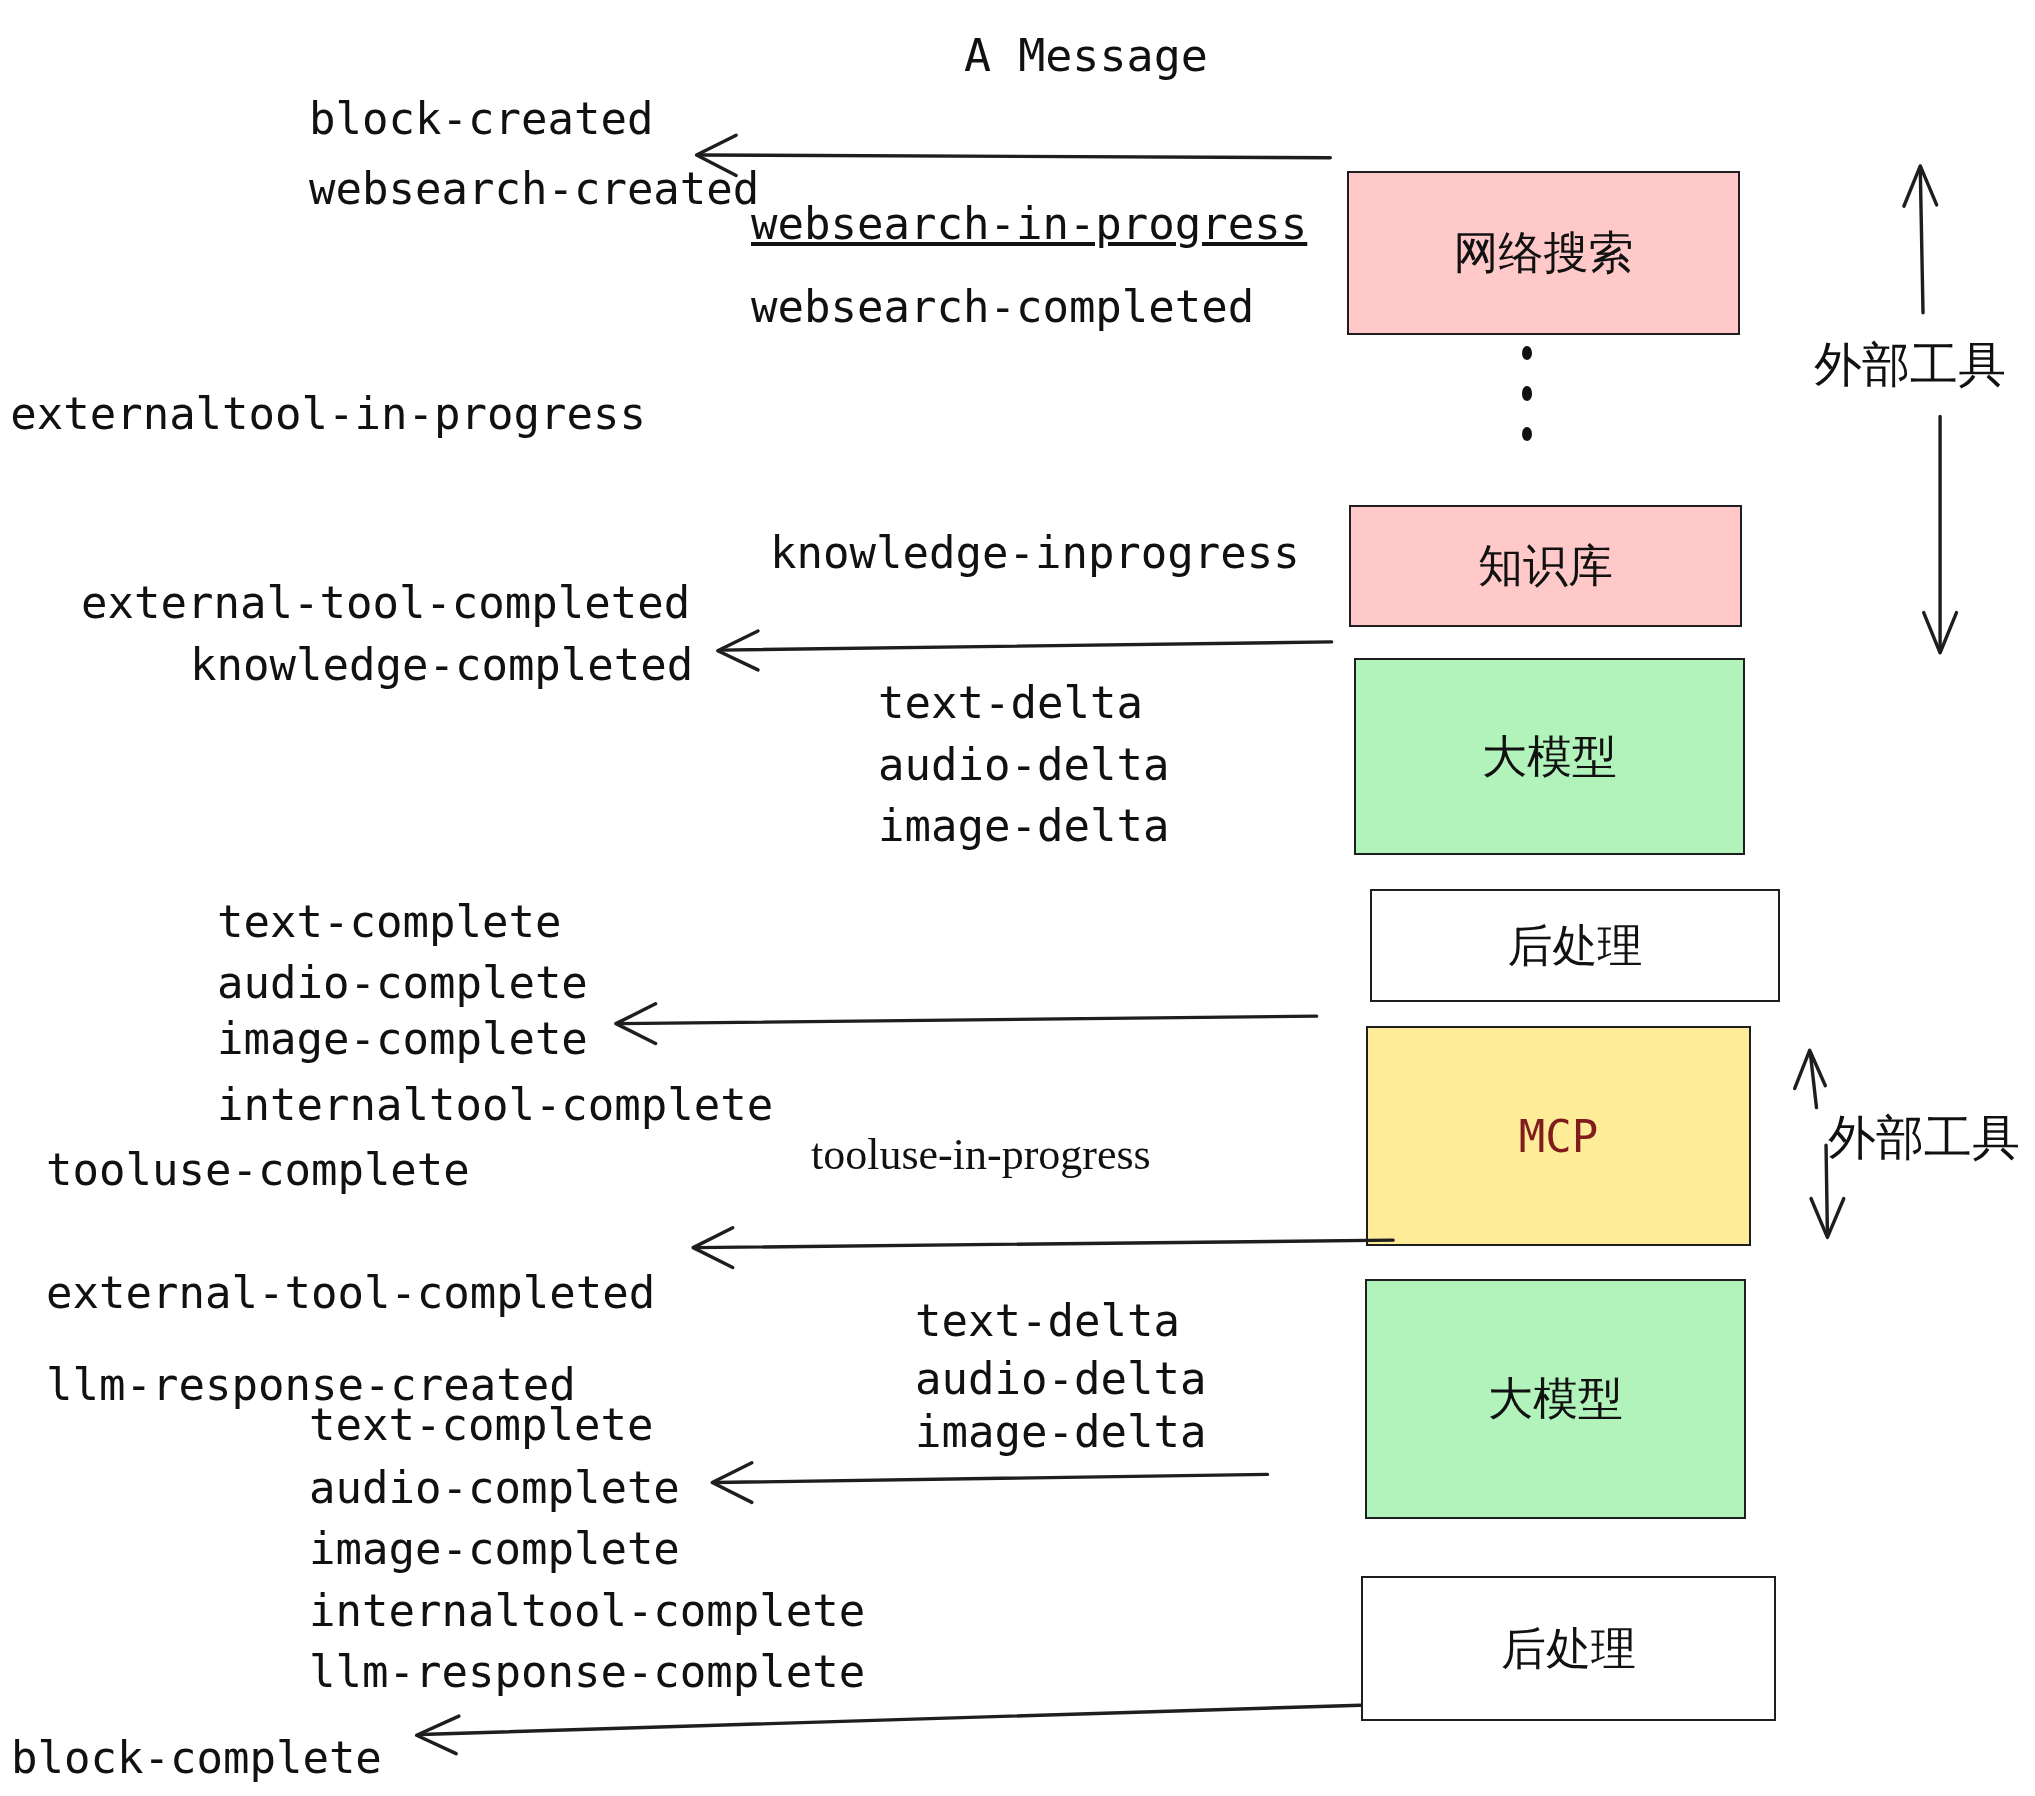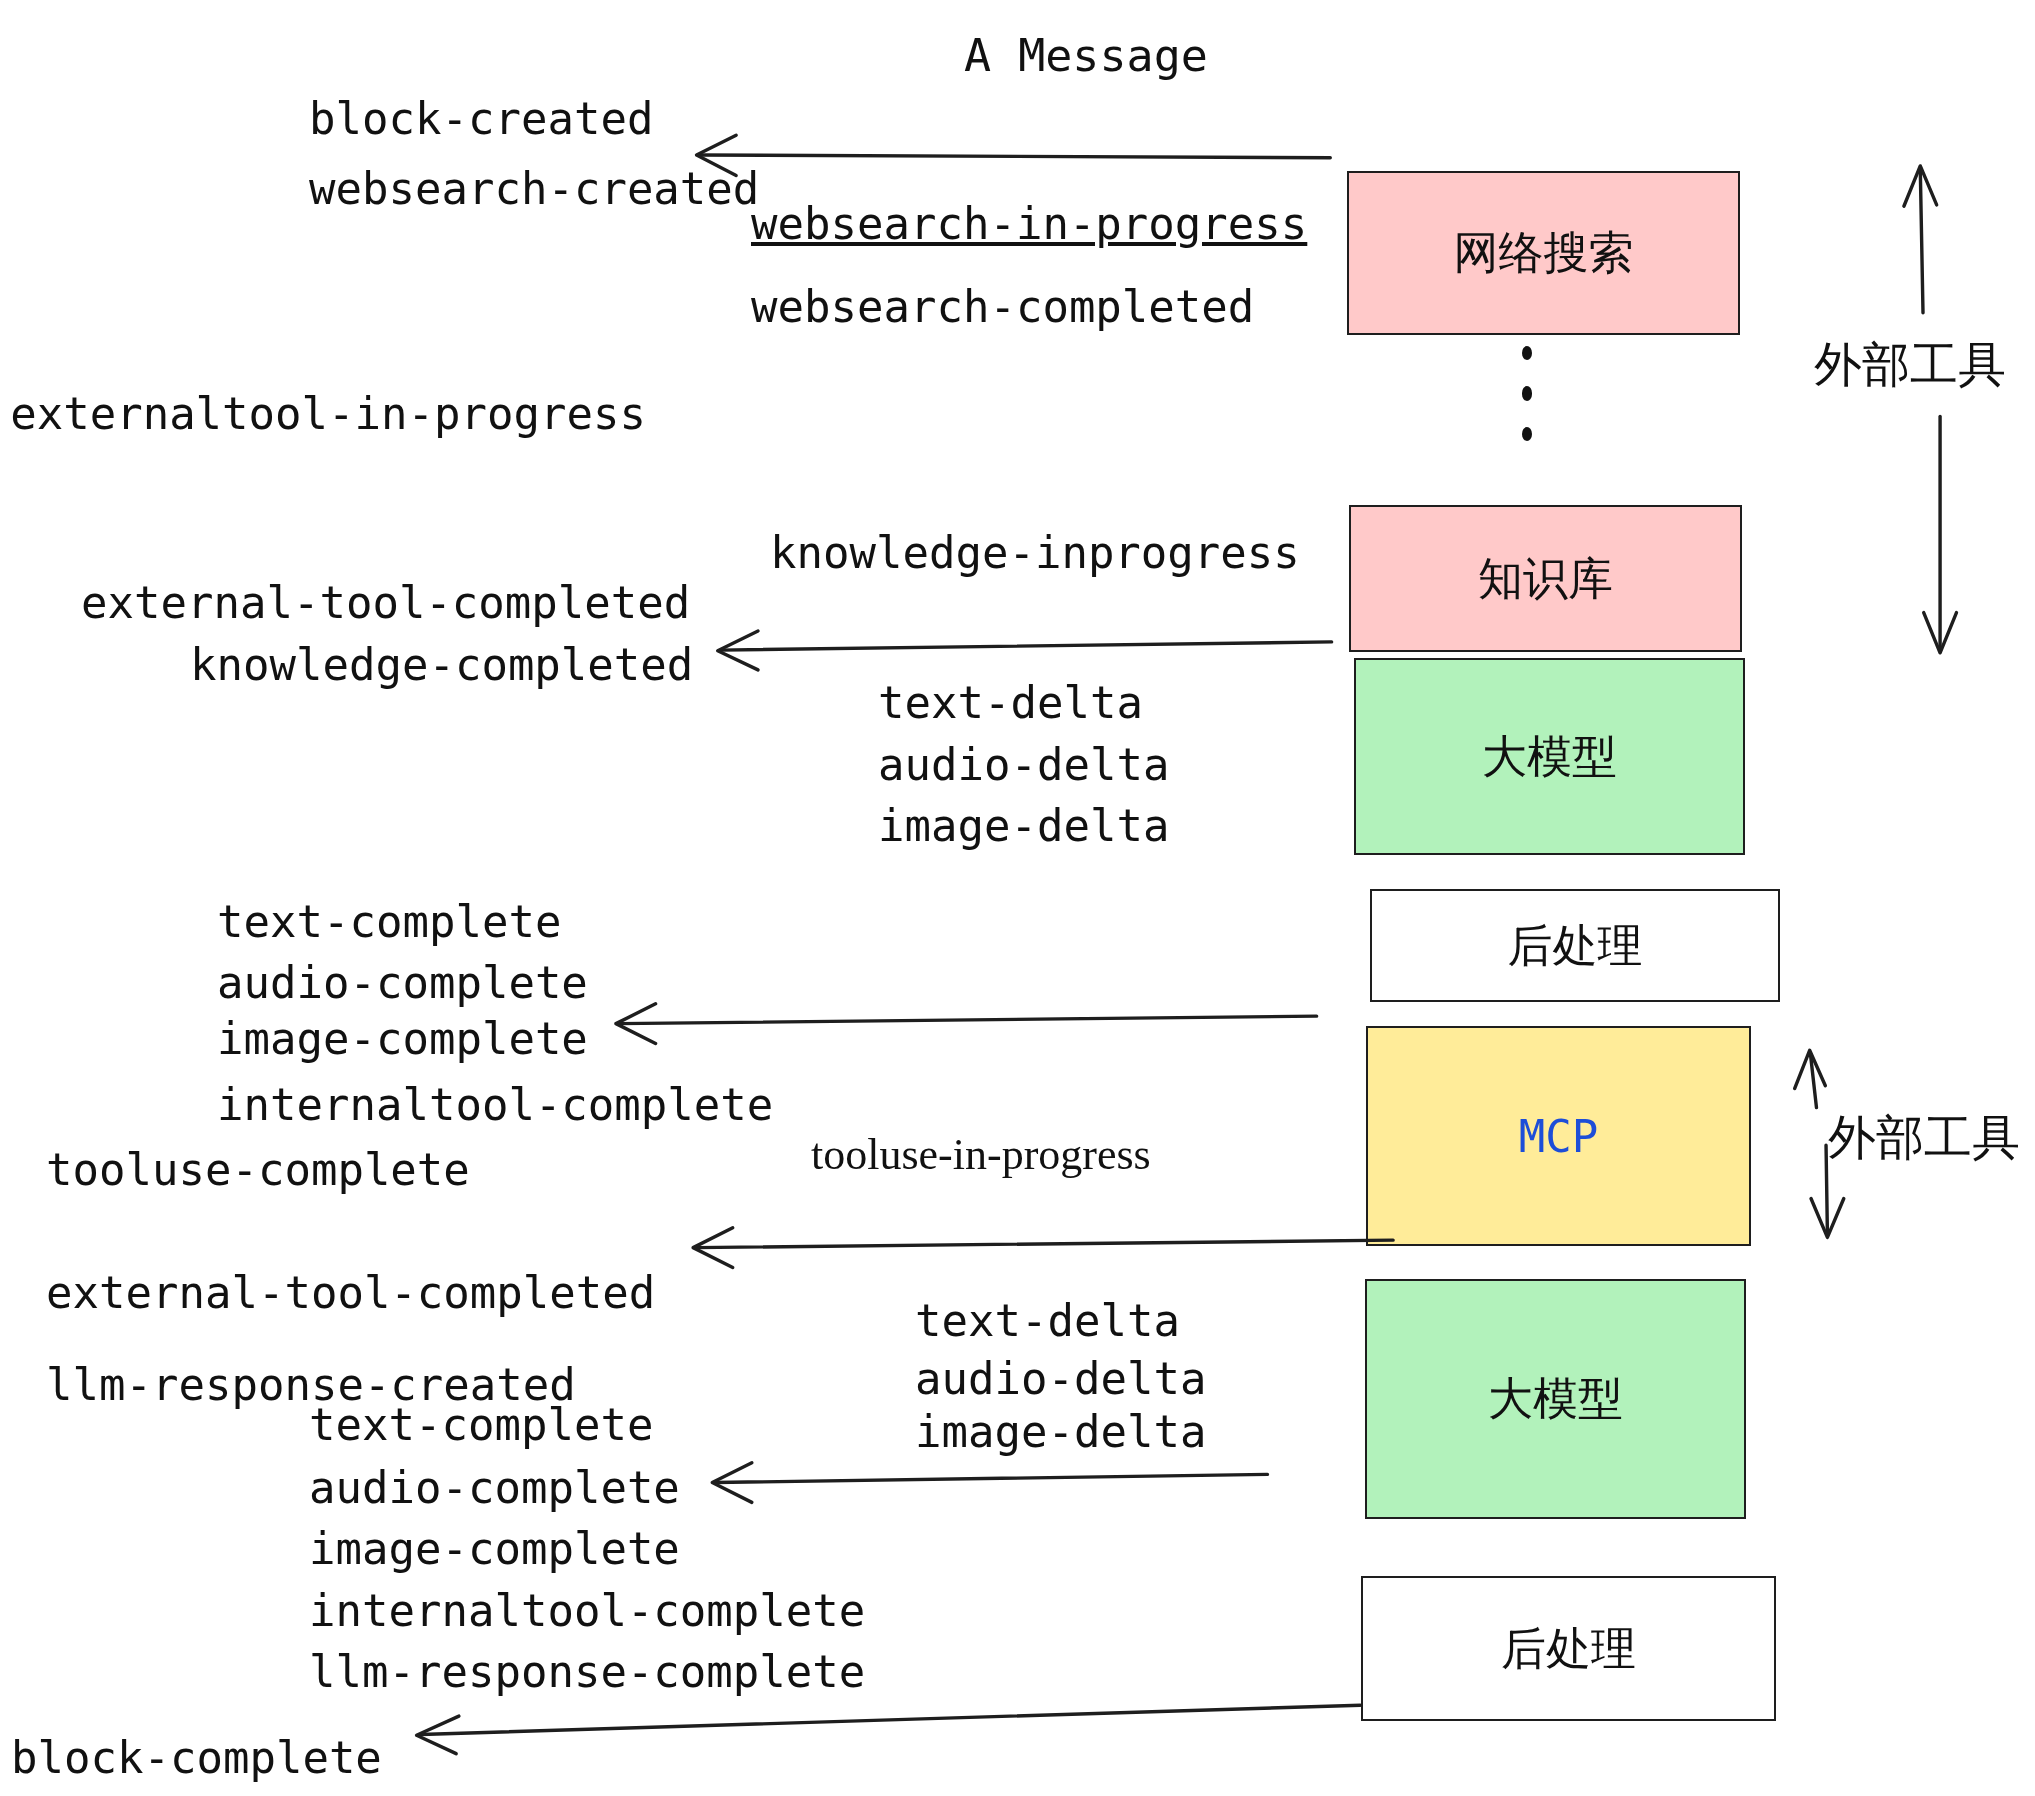--- a/index.html
+++ b/index.html
@@ -36,21 +36,21 @@
   }
   .node .cjk{
     font-family:"Liberation Sans", sans-serif;
     font-size:45px;
     color:#111111;
     white-space:nowrap;
   }
   .node .mono{
     font-family:"DejaVu Sans Mono", monospace;
     font-size:44px;
-    color:#1d4ed8;
+    color:#7f1d1d;
     white-space:nowrap;
   }
   .fill-pink{background:#ffc9c9;}
   .fill-green{background:#b2f2bb;}
   .fill-yellow{background:#ffec99;}
   .fill-white{background:#ffffff;}
   .side-label{
     position:absolute;
     font-family:"Liberation Sans", sans-serif;
     font-size:48px;
@@ -139,21 +139,21 @@
   <div class="ev" style="left:309px;top:1463px;">audio-complete</div>
   <div class="ev" style="left:309px;top:1524px;">image-complete</div>
   <div class="ev" style="left:309px;top:1586px;">internaltool-complete</div>
   <div class="ev" style="left:309px;top:1647px;">llm-response-complete</div>
   <div class="ev" style="left:11px;top:1709px;margin-top:24px;">block-complete</div>
 
   <div class="node fill-pink" style="left:1347px;top:171px;width:393px;height:164px;">
     <span class="cjk">网络搜索</span>
   </div>
 
-  <div class="node fill-pink" style="left:1349px;top:505px;width:393px;height:147px;">
+  <div class="node fill-pink" style="left:1349px;top:505px;width:393px;height:122px;">
     <span class="cjk">知识库</span>
   </div>
 
   <div class="node fill-green" style="left:1354px;top:658px;width:391px;height:197px;">
     <span class="cjk">大模型</span>
   </div>
 
   <div class="node fill-white" style="left:1370px;top:889px;width:410px;height:113px;">
     <span class="cjk">后处理</span>
   </div>

